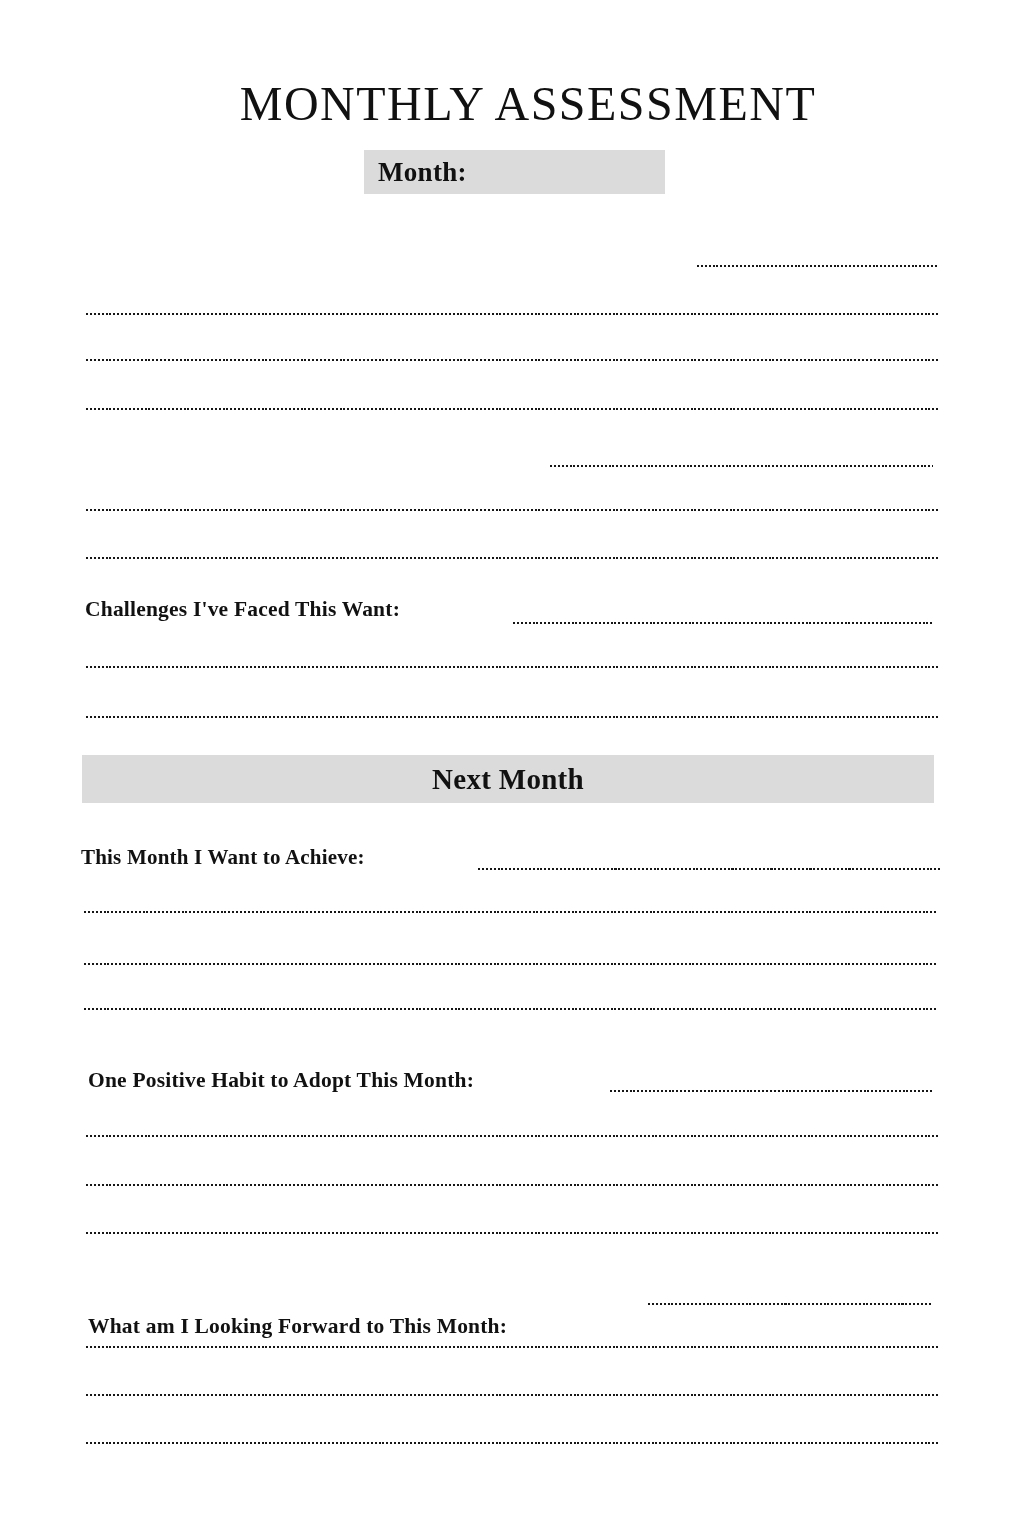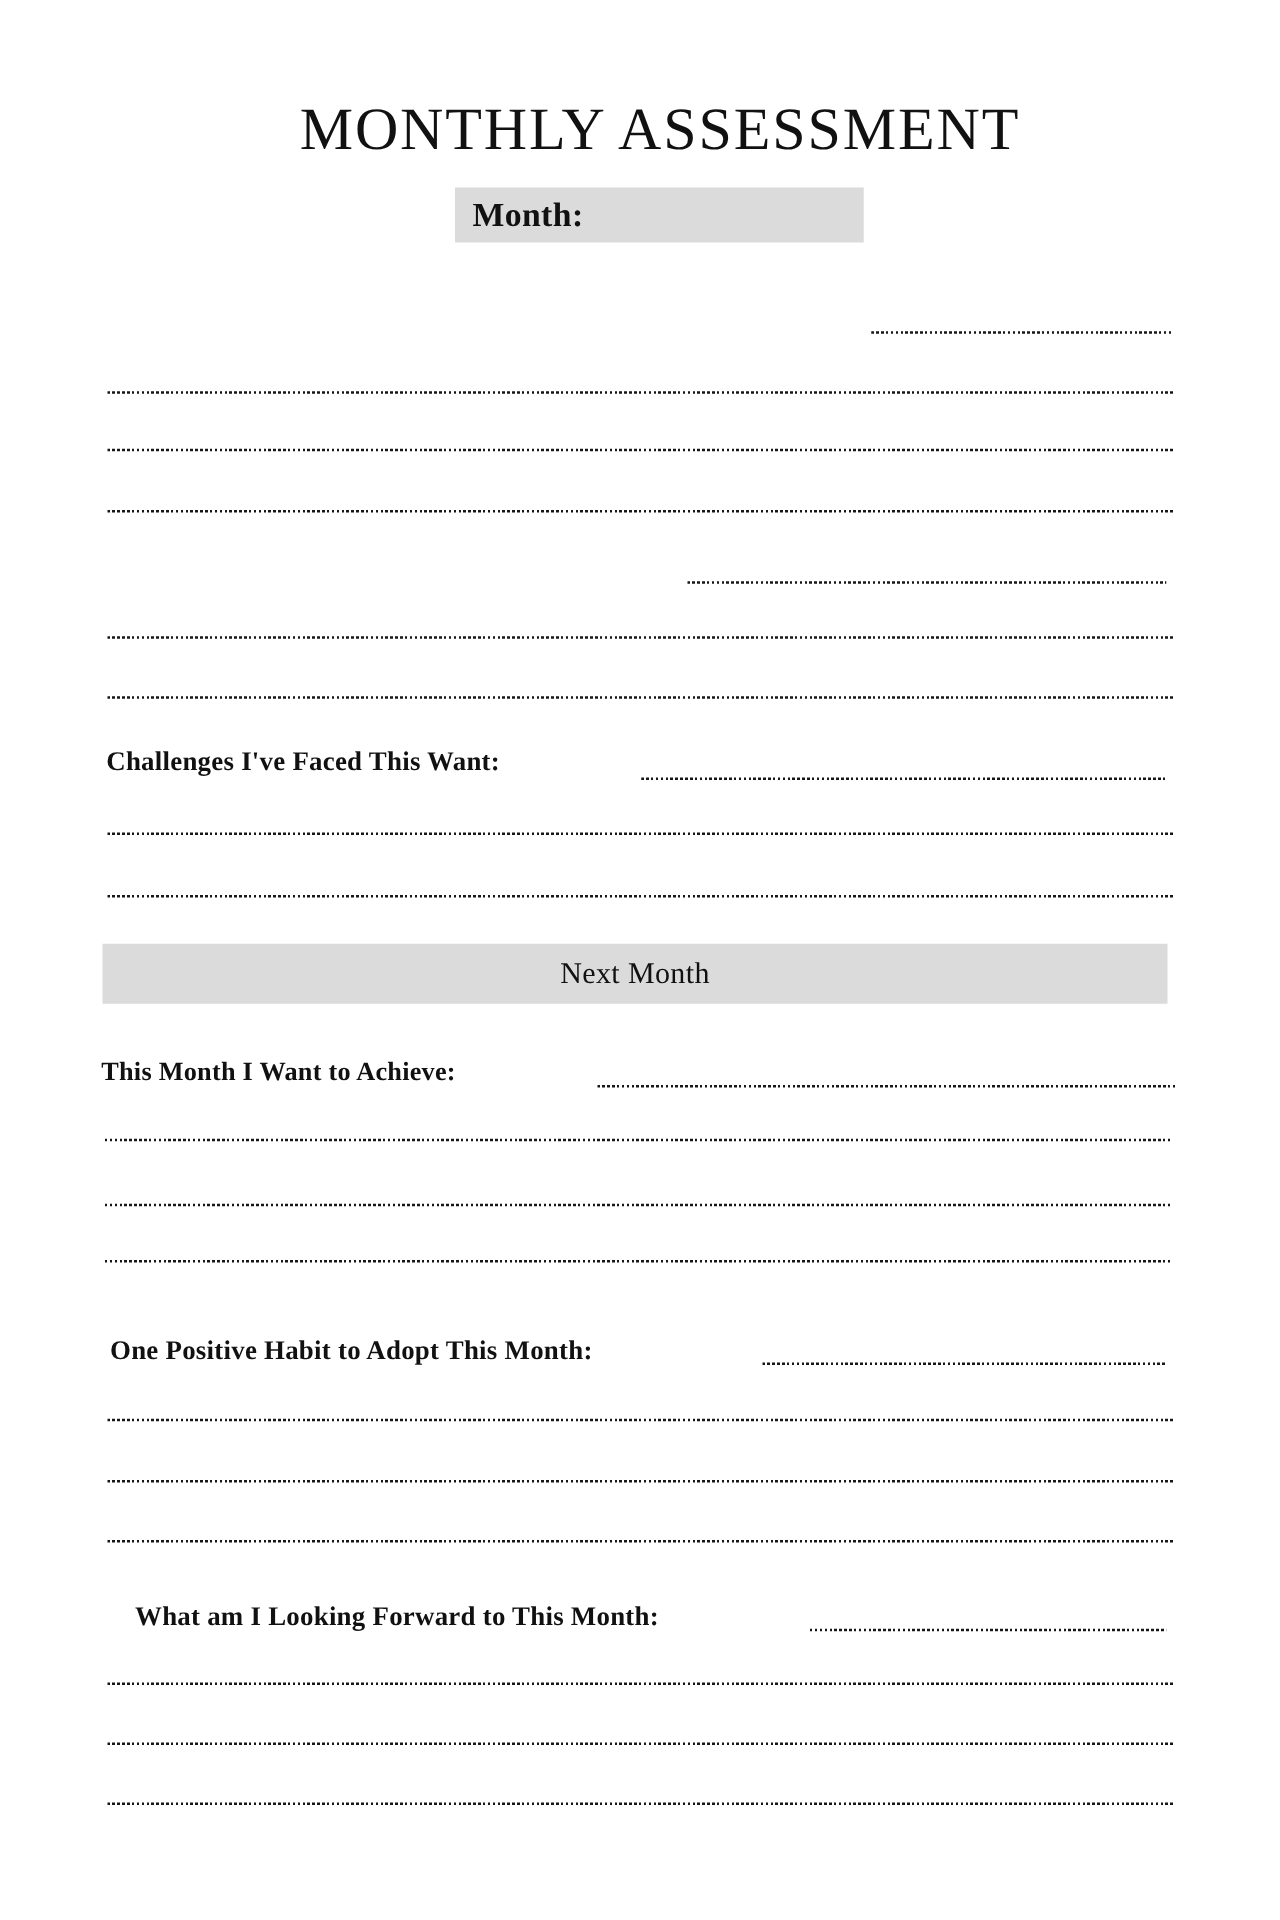--- a/index.html
+++ b/index.html
@@ -25,21 +25,21 @@
     text-align:center;
     font-family:"Liberation Serif", serif;
     font-weight:400;
     font-size:48px;
     letter-spacing:1.5px;
     color:var(--text);
     white-space:nowrap;
   }
   .month-box{
     position:absolute;
-    left:364px;top:150px;width:327px;height:44px;
+    left:364px;top:150px;width:301px;height:44px;
     background:var(--banner_bg);
     display:flex;align-items:center;
     box-sizing:border-box;
     padding-left:14px;
   }
   .month-label{
     font-weight:700;
     font-size:27px;
     letter-spacing:0.3px;
   }
@@ -59,22 +59,22 @@
     position:absolute;
     height:2px;
     background:repeating-linear-gradient(to right, var(--line) 0 2px, transparent 2px 3.9px);
   }
   .banner{
     position:absolute;
     left:82px;top:755px;width:852px;height:48px;
     background:var(--banner_bg);
     text-align:center;
     line-height:48px;
-    font-weight:400;
-    font-size:24px;
+    font-weight:700;
+    font-size:29px;
     letter-spacing:0.3px;
     color:var(--text);
   }
 </style>
 </head>
 <body>
 
 <div class="page">
 
   <div class="page-title">MONTHLY ASSESSMENT</div>
@@ -105,19 +105,19 @@
   <div class="rule" style="left:84px;top:911px;width:854px;"></div>
   <div class="rule" style="left:84px;top:963px;width:854px;"></div>
   <div class="rule" style="left:84px;top:1008px;width:854px;"></div>
 
   <div class="head" style="left:88px;top:1068px;">One Positive Habit to Adopt This Month:</div>
   <div class="rule" style="left:610px;top:1090px;width:323px;"></div>
   <div class="rule" style="left:86px;top:1135px;width:854px;"></div>
   <div class="rule" style="left:86px;top:1184px;width:854px;"></div>
   <div class="rule" style="left:86px;top:1232px;width:854px;"></div>
 
-  <div class="head" style="left:88px;top:1281px;margin-left:20px;">What am I Looking Forward to This Month:</div>
+  <div class="head" style="left:88px;top:1314px;">What am I Looking Forward to This Month:</div>
   <div class="rule" style="left:648px;top:1303px;width:285px;"></div>
   <div class="rule" style="left:86px;top:1346px;width:854px;"></div>
   <div class="rule" style="left:86px;top:1394px;width:854px;"></div>
   <div class="rule" style="left:86px;top:1442px;width:854px;"></div>
 
 </div>
 
 </body></html>

